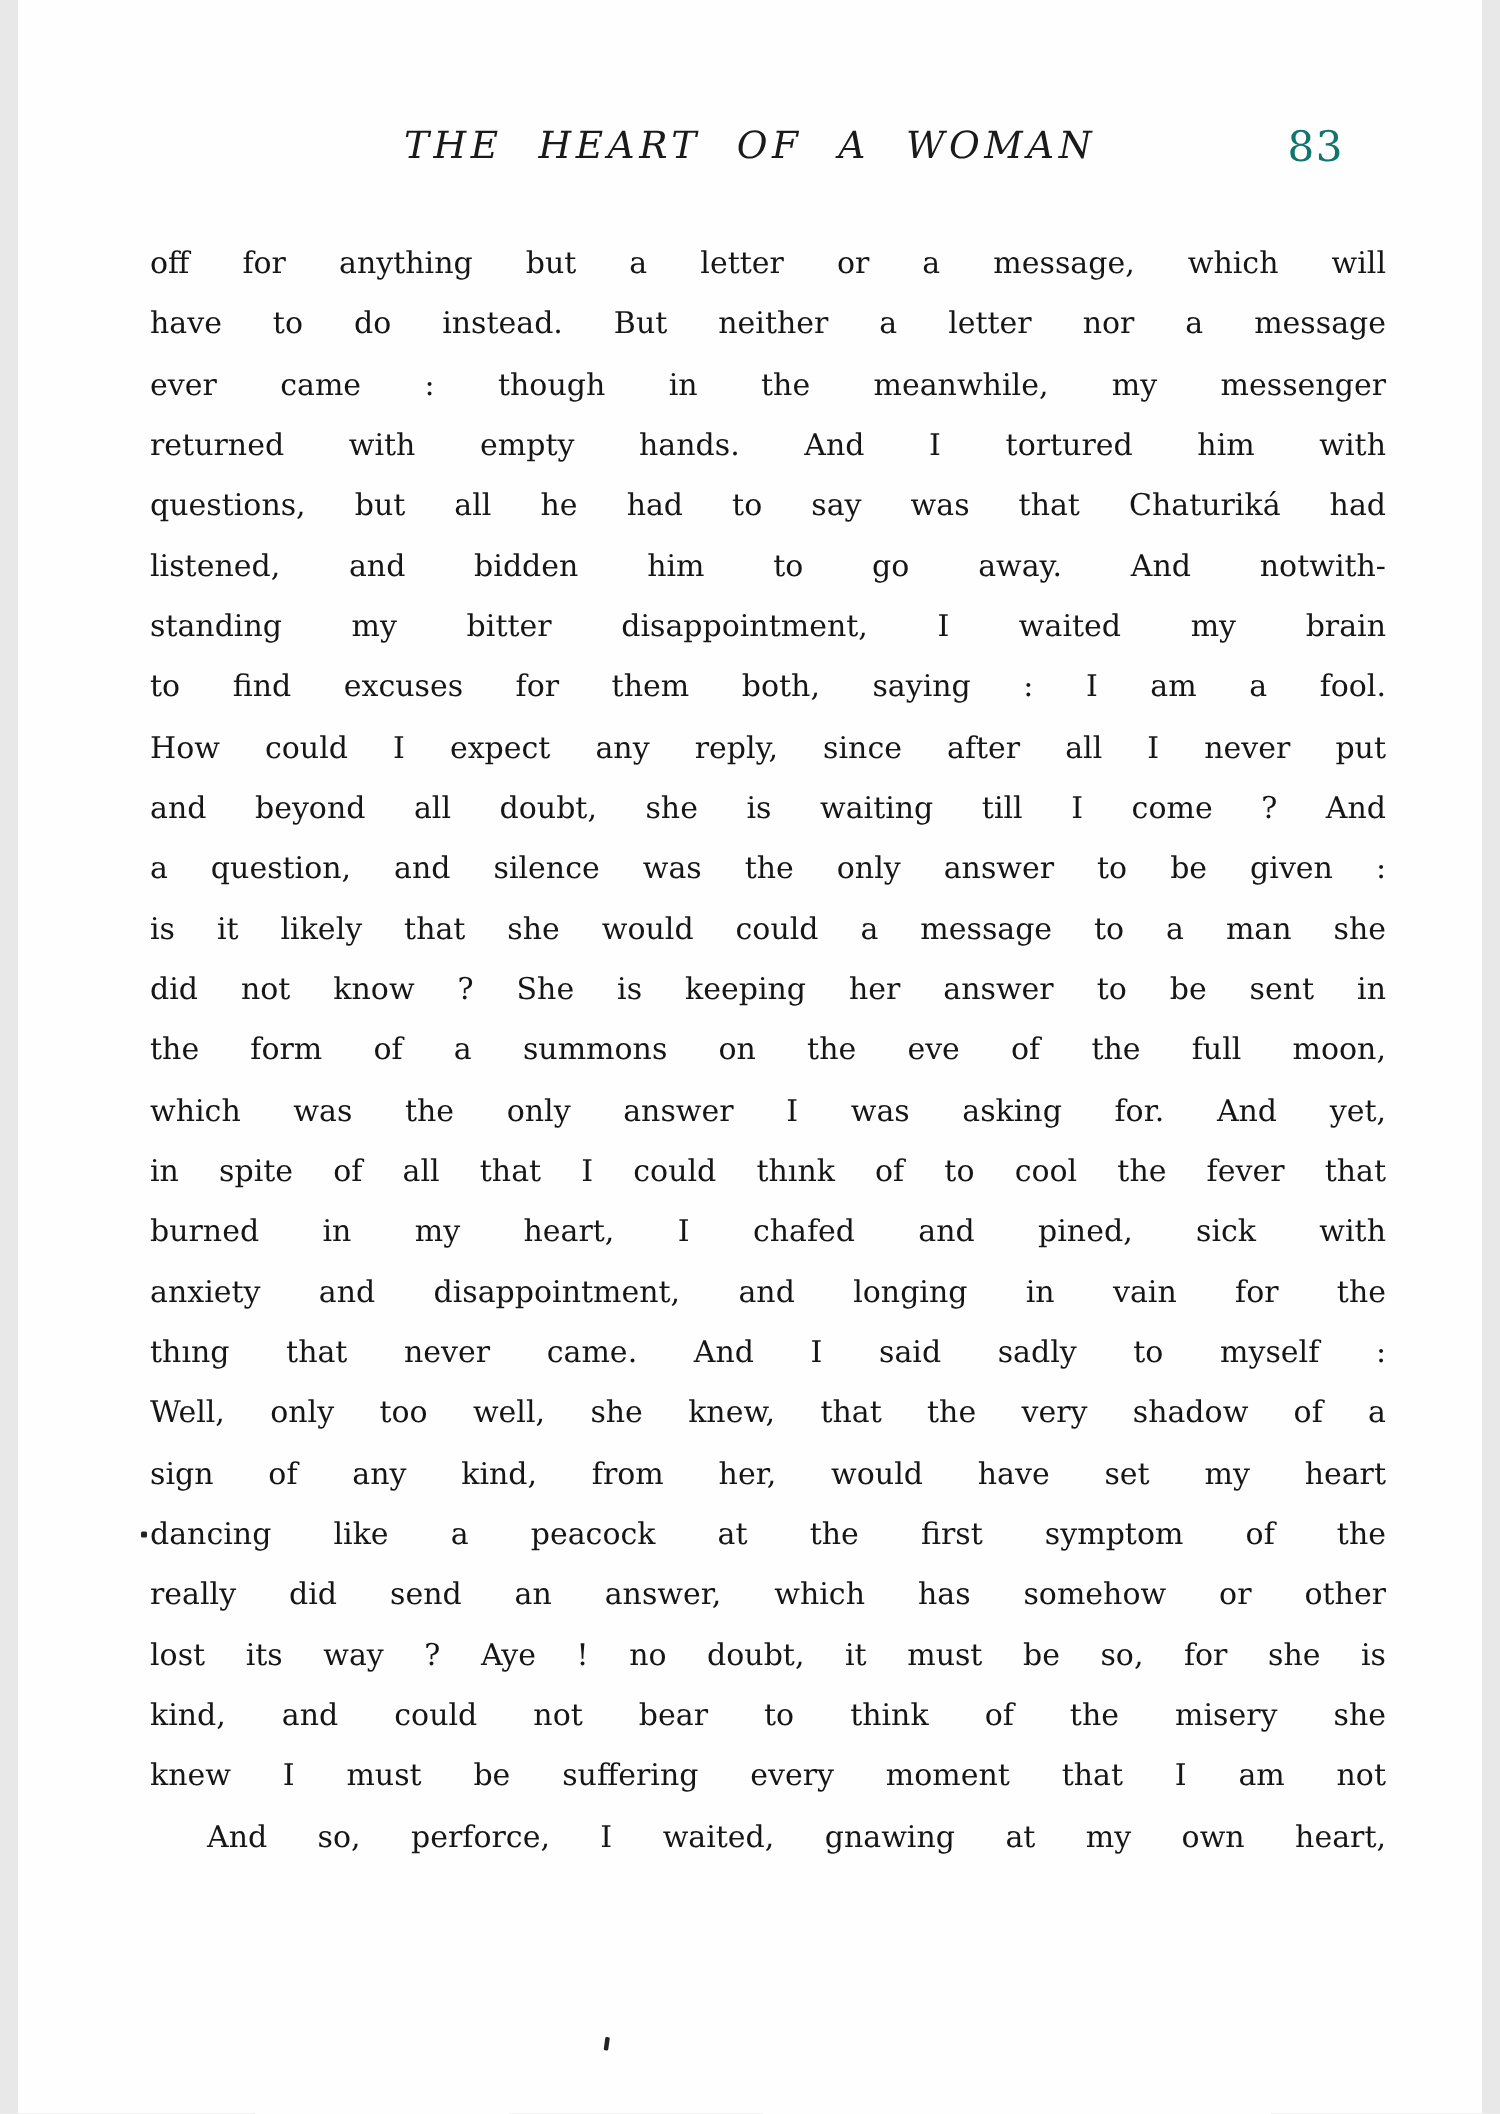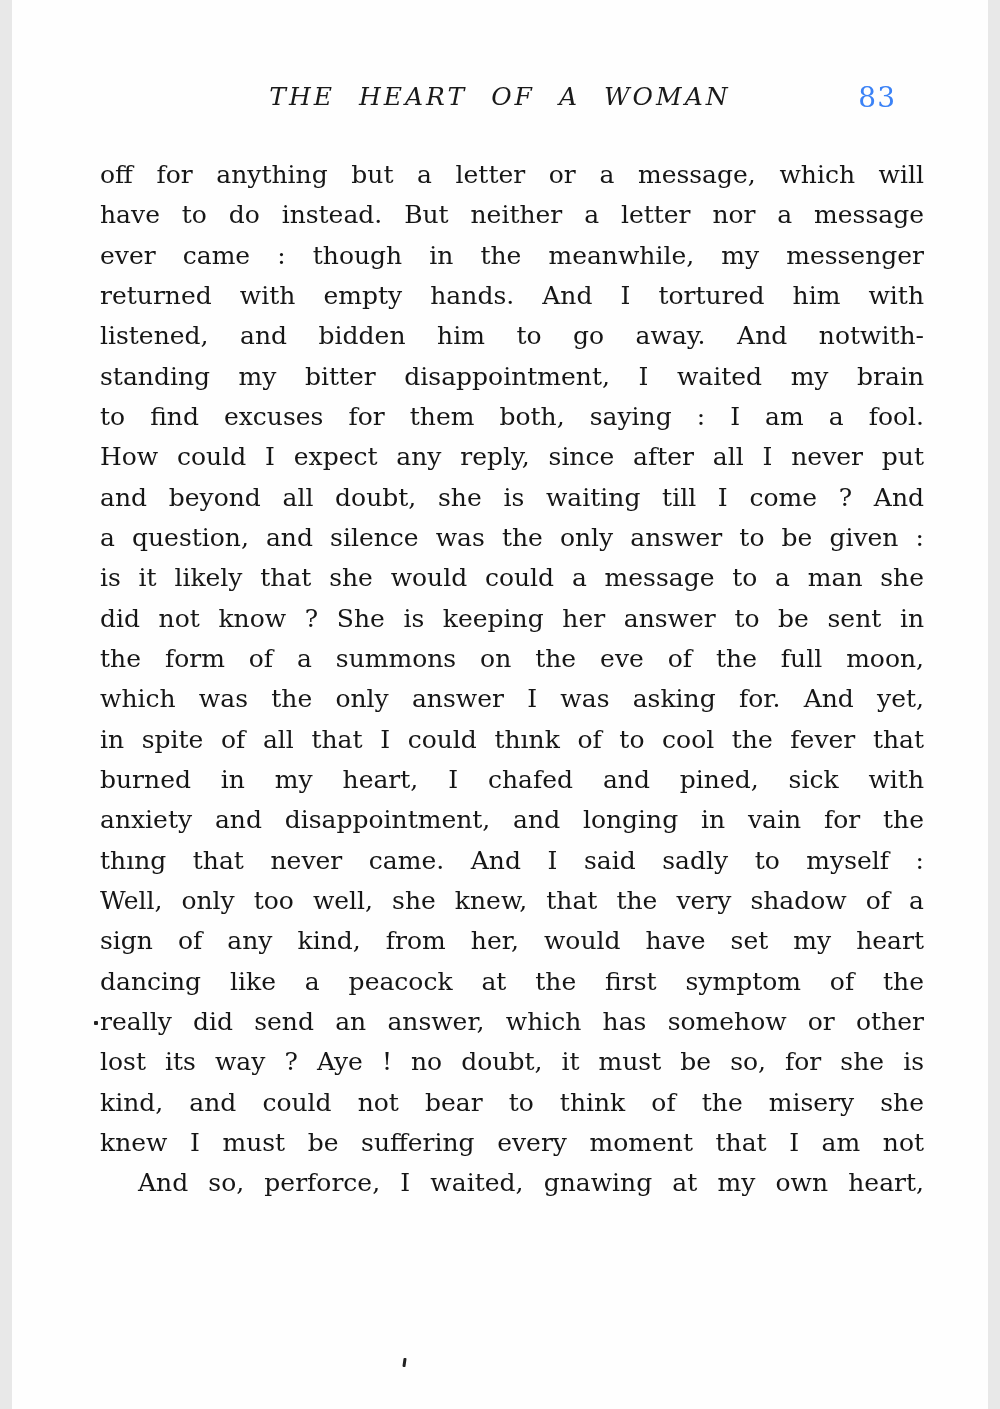--- a/index.html
+++ b/index.html
@@ -34,33 +34,33 @@
     letter-spacing: 3px;
     word-spacing: 13px;
     color: #1a1a1a;
   }
   .page-number {
     position: absolute;
     top: -1px;
     right: 92px;
     font-size: 28px;
     letter-spacing: 1px;
-    color: #3b82f6;
+    color: #0f766e;
     text-align: center;
   }
   .body-text {
     position: absolute;
     top: 155px;
     left: 88px;
     width: 824px;
   }
   .line {
     height: 40.33px;
     line-height: 40.33px;
-    font-size: 25px;
+    font-size: 20px;
     text-align: justify;
     text-align-last: justify;
     overflow: hidden;
     white-space: normal;
   }
   .line.no-stretch {
     text-align: left;
     text-align-last: left;
   }
   .line.indent {
@@ -94,20 +94,21 @@
   <div class="running-header">
     <div class="header-title">THE HEART OF A WOMAN</div>
     <div class="page-number">83</div>
   </div>
 
   <div class="body-text">
       <div class="line">off for anything but a letter or a message, which will</div>
       <div class="line">have to do instead.  But neither a letter nor a message</div>
       <div class="line">ever came : though in the meanwhile, my messenger</div>
       <div class="line">returned with empty hands.  And I tortured him with</div>
+      <div class="line">questions, but all he had to say was that Chaturiká had</div>
       <div class="line">listened, and bidden him to go away.  And notwith-</div>
       <div class="line">standing my bitter disappointment, I waited my brain</div>
       <div class="line">to find excuses for them both, saying : I am a fool.</div>
       <div class="line">How could I expect any reply, since after all I never put</div>
       <div class="line">and beyond all doubt, she is waiting till I come ?  And</div>
       <div class="line">a question, and silence was the only answer to be given :</div>
       <div class="line">is it likely that she would could a message to a man she</div>
       <div class="line">did not know ?  She is keeping her answer to be sent in</div>
       <div class="line">the form of a summons on the eve of the full moon,</div>
       <div class="line">which was the only answer I was asking for.  And yet,</div>

